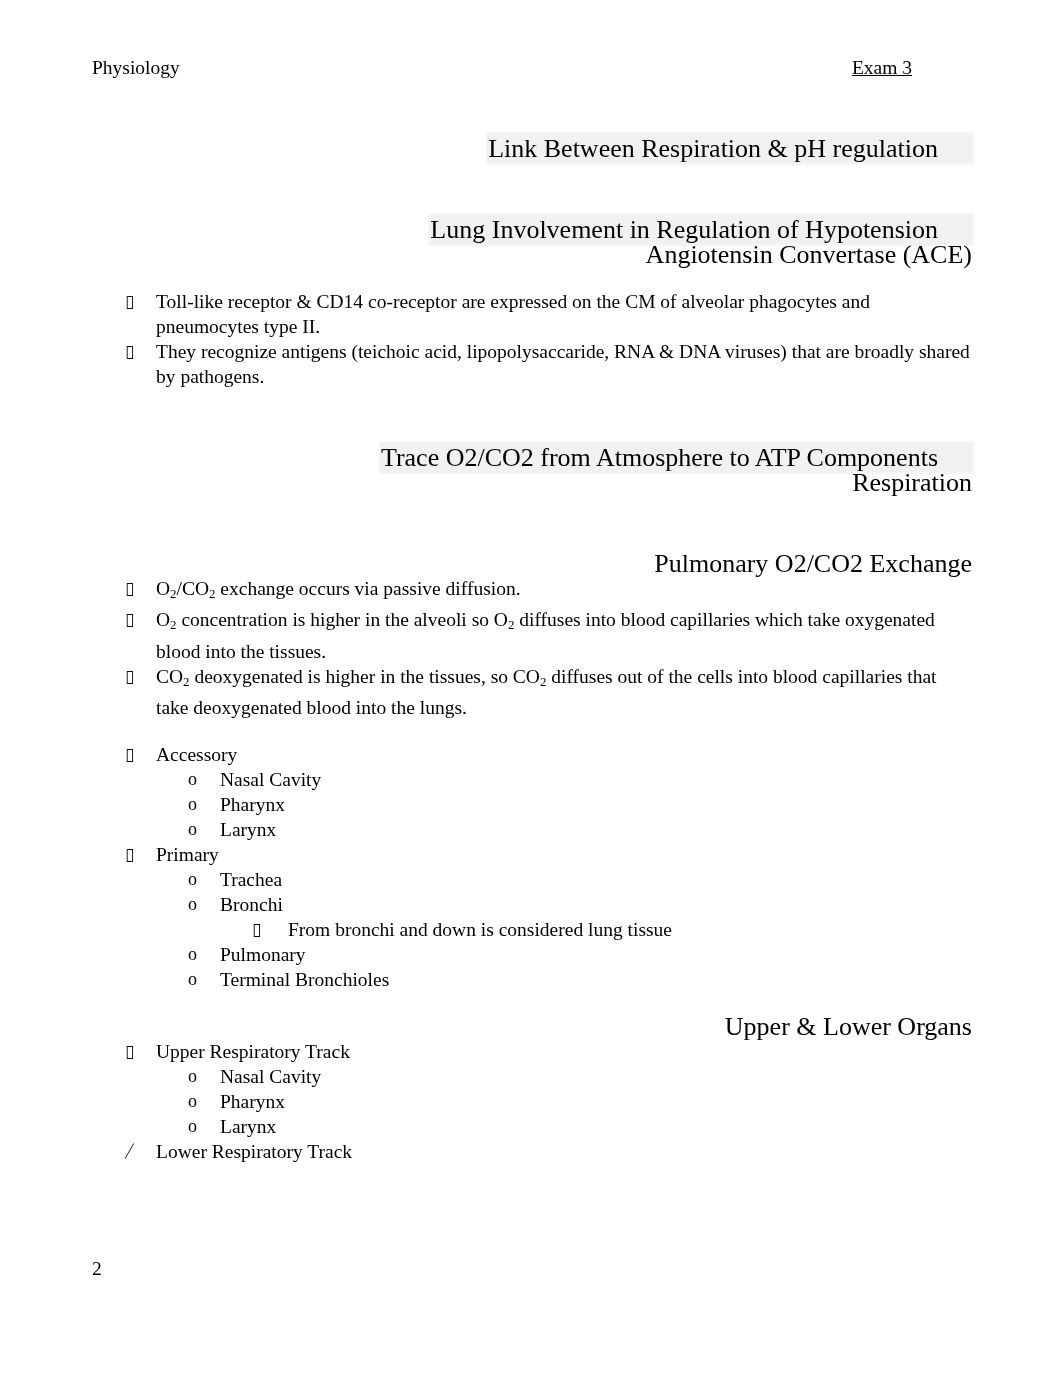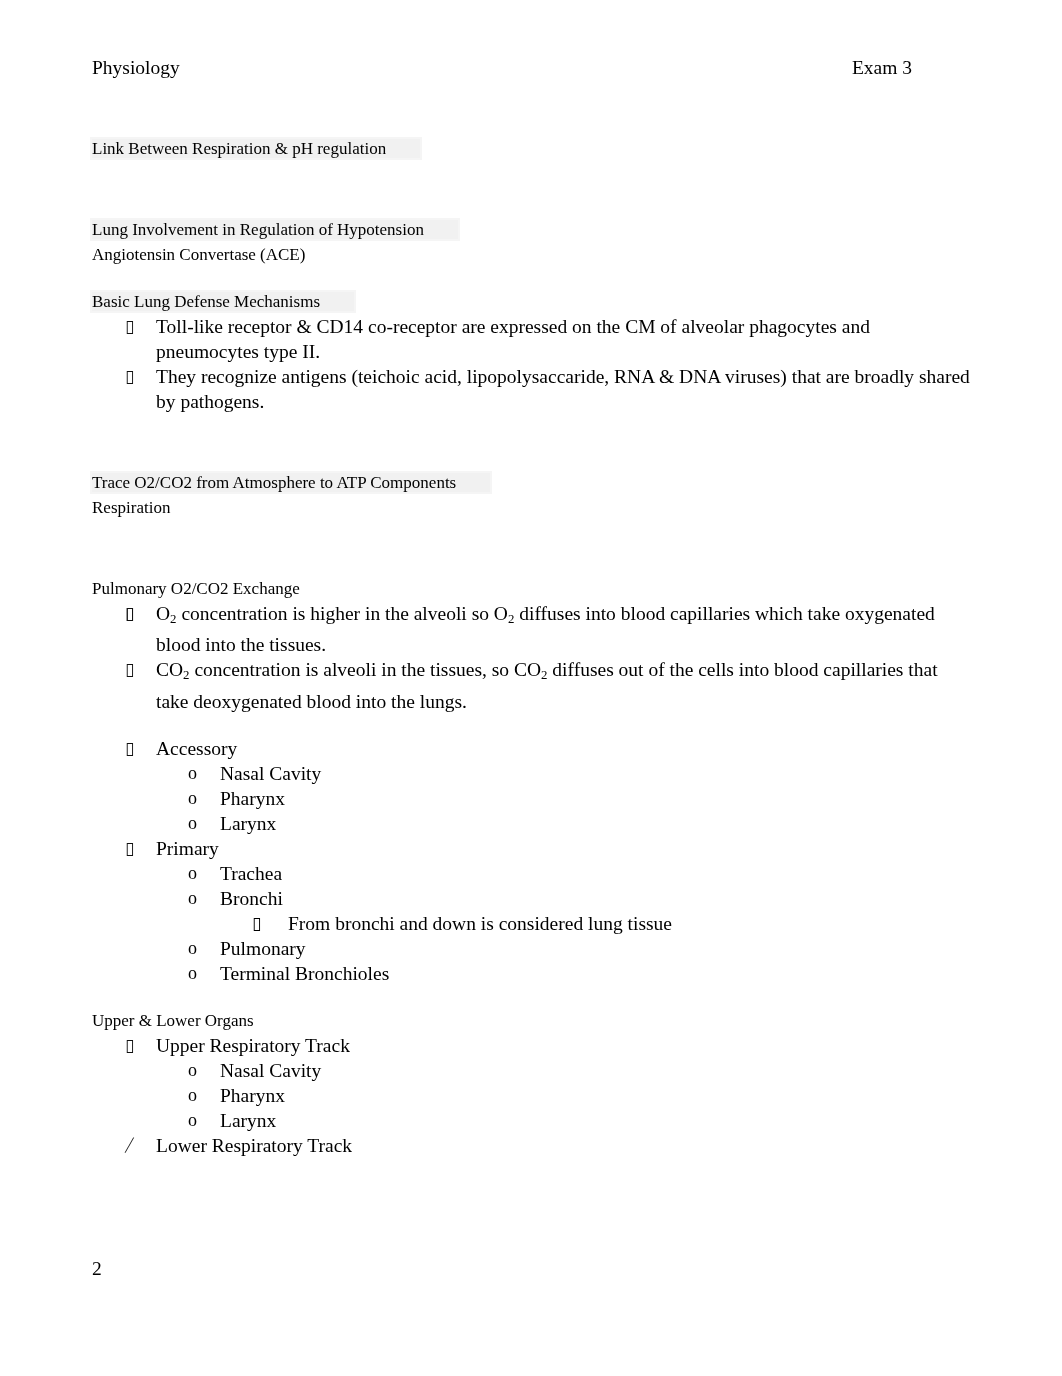--- a/index.html
+++ b/index.html
@@ -26,29 +26,30 @@
   }
   .header-row {
     display: flex;
     justify-content: space-between;
     align-items: baseline;
     font-size: 19.5px;
     line-height: 1.25;
     margin-bottom: 0;
   }
   .header-left { white-space: nowrap; text-align: center; }
-  .header-right { white-space: nowrap; padding-right: 60px; }
+  .header-right { white-space: nowrap; padding-right: 60px; text-decoration: underline; }
 
   .spacer-lg { height: 56px; }
   .spacer-sm { height: 22px; }
 
   .line {
-    font-size: 17px;
+    font-size: 26px;
     line-height: 25px;
     white-space: nowrap;
+    text-align: right;
   }
   .heading-hl {
     display: inline;
     background: linear-gradient(to bottom, rgba(0,0,0,0.055), rgba(0,0,0,0.055));
     box-shadow: 0 0 0 2px rgba(0,0,0,0.04);
   }
   .heading-hl::after {
     content: "";
     display: inline-block;
     width: 34px;
@@ -140,23 +141,20 @@
 
     <div class="spacer-lg"></div>
 
     <div class="line">
       <span class="heading-hl">Lung Involvement in Regulation of Hypotension</span>
     </div>
     <div class="line">Angiotensin Convertase (ACE)</div>
 
     <div class="spacer-sm"></div>
 
-    <div class="line">
-      <span class="heading-hl">Basic Lung Defense Mechanisms</span>
-    </div>
 
     <ul class="lv1">
       <li>
         <span class="bullet">▯</span>
         <span class="wrap">Toll-like receptor &amp; CD14 co-receptor are expressed on the CM of alveolar phagocytes and pneumocytes type II.</span>
       </li>
       <li>
         <span class="bullet">▯</span>
         <span class="wrap">They recognize antigens (teichoic acid, lipopolysaccaride, RNA &amp; DNA viruses) that are broadly shared by pathogens.</span>
       </li>
@@ -169,28 +167,29 @@
     </div>
     <div class="line">Respiration</div>
 
     <div class="spacer-lg"></div>
 
     <div class="line">Pulmonary O2/CO2 Exchange</div>
 
     <ul class="lv1">
       <li>
         <span class="bullet">▯</span>
+        <span class="wrap"><span>O</span><sub>2</sub><span>/CO</span><sub>2</sub><span> exchange occurs via passive diffusion.</span></span>
       </li>
       <li>
         <span class="bullet">▯</span>
         <span class="wrap"><span>O</span><sub>2</sub><span> concentration is higher in the alveoli so O</span><sub>2</sub><span> diffuses into blood capillaries which take oxygenated blood into the tissues.</span></span>
       </li>
       <li>
         <span class="bullet">▯</span>
-        <span class="wrap"><span>CO</span><sub>2</sub><span> concentration is alveoli in the tissues, so CO</span><sub>2</sub><span> diffuses out of the cells into blood capillaries that take deoxygenated blood into the lungs.</span></span>
+        <span class="wrap"><span>CO</span><sub>2</sub><span> deoxygenated is higher in the tissues, so CO</span><sub>2</sub><span> diffuses out of the cells into blood capillaries that take deoxygenated blood into the lungs.</span></span>
       </li>
     </ul>
 
     <div class="spacer-sm"></div>
 
 
     <ul class="lv1">
       <li>
         <span class="bullet">▯</span>
         <span>Accessory</span>

